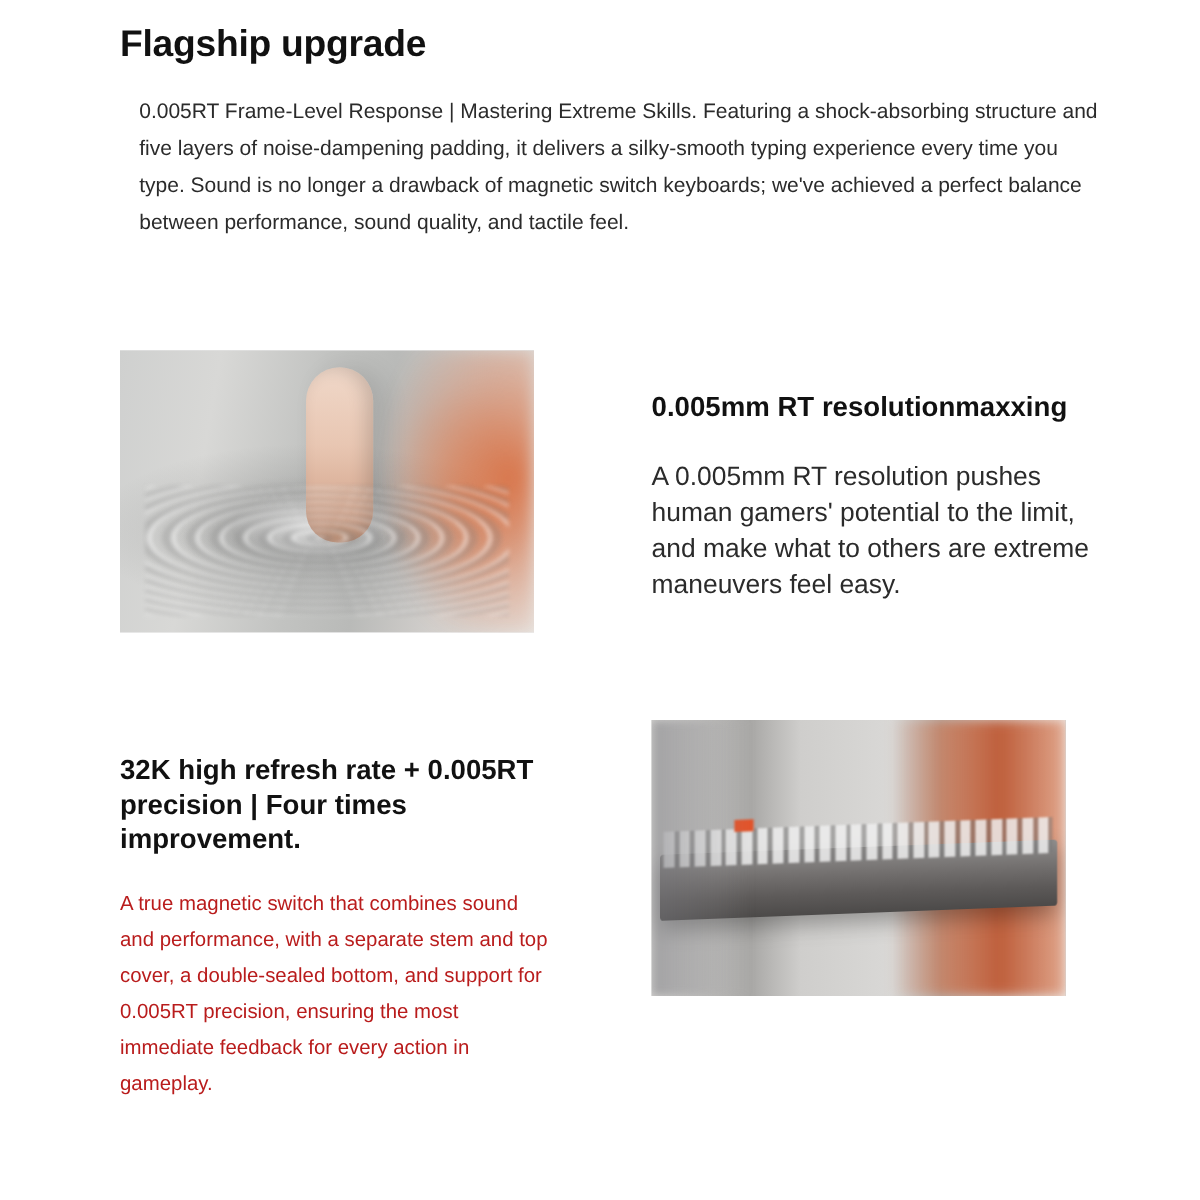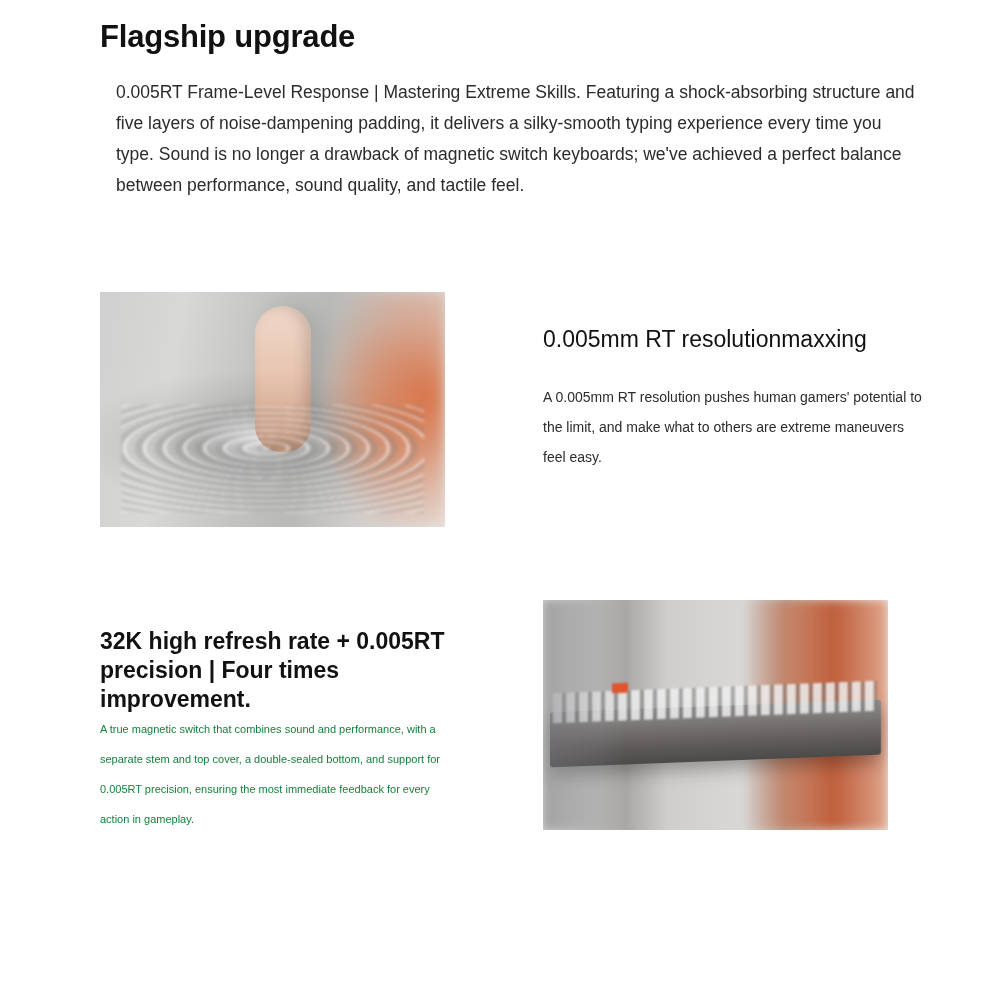--- a/index.html
+++ b/index.html
@@ -107,47 +107,48 @@
     filter: blur(2px);
   }
 
   .txt-rt {
     left: 543px;
     top: 318px;
     width: 380px;
   }
   .sub-head {
     font-size: 23px;
-    font-weight: 400;
+    font-weight: 700;
     line-height: 42px;
     color: #111111;
   }
   .sub-body {
     margin-top: 22px;
-    font-size: 14px;
+    font-size: 22px;
     line-height: 30px;
     color: #2b2b2b;
   }
 
   
   .txt-refresh {
     left: 100px;
     top: 627px;
     width: 360px;
   }
   .sub-head-2 {
     font-size: 23px;
     font-weight: 700;
     line-height: 29px;
     color: #111111;
   }
   .sub-body-2 {
-    font-size: 11px;
+    margin-top: 24px;
+    font-size: 17px;
     line-height: 30px;
-    color: #15803d;
+    color: #b91c1c;
   }
 
   .img-keyboard {
     left: 543px;
     top: 600px;
     width: 345px;
     height: 230px;
     overflow: hidden;
     background: #b9b8b6;
   }

